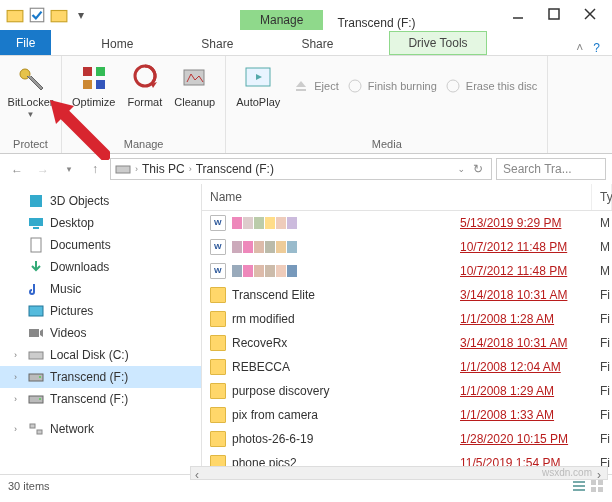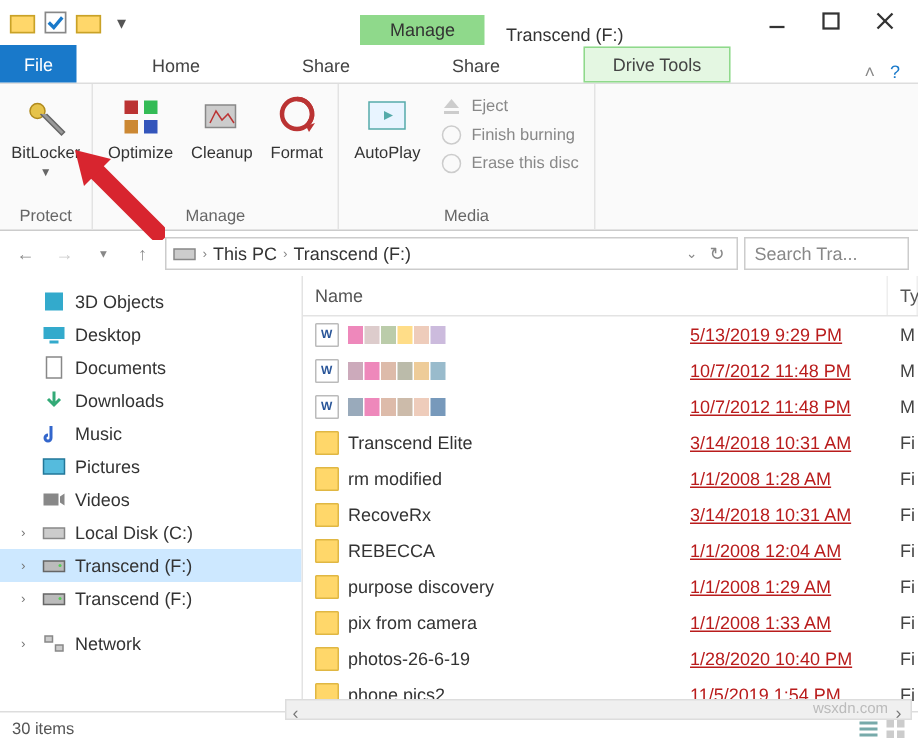--- a/index.html
+++ b/index.html
@@ -136,46 +136,46 @@
         <svg width="32" height="32" viewBox="0 0 32 32">
             <rect x="5" y="5" width="9" height="9" fill="#b33"></rect>
             <rect x="18" y="5" width="9" height="9" fill="#3b5"></rect>
             <rect x="5" y="18" width="9" height="9" fill="#c83"></rect>
             <rect x="18" y="18" width="9" height="9" fill="#35b"></rect>
           </svg>
         <span class="caption">Optimize</span>
       </div>
       <div class="big-btn">
         <svg width="32" height="32" viewBox="0 0 32 32">
-            <rect x="5" y="8" width="20" height="15" fill="#ccc" stroke="#888"></rect>
-            <path d="M8 20 l4 -8 l4 6 l4 -4 l4 6" fill="none" stroke="#b33"></path>
-          </svg>
-        <span class="caption">Cleanup</span>
-      </div>
-      <div class="big-btn">
-        <svg width="32" height="32" viewBox="0 0 32 32">
             <circle cx="16" cy="14" r="10" fill="none" stroke="#b33" stroke-width="3"></circle>
             <path d="M16 4 a10 10 0 0 1 8 16" fill="none" stroke="#b33" stroke-width="3"></path>
             <polygon points="22,22 28,20 24,26" fill="#b33"></polygon>
           </svg>
         <span class="caption">Format</span>
+      </div>
+      <div class="big-btn">
+        <svg width="32" height="32" viewBox="0 0 32 32">
+            <rect x="5" y="8" width="20" height="15" fill="#ccc" stroke="#888"></rect>
+            <path d="M8 20 l4 -8 l4 6 l4 -4 l4 6" fill="none" stroke="#b33"></path>
+          </svg>
+        <span class="caption">Cleanup</span>
       </div>
     </div>
     <div class="label">Manage</div>
   </div>
   <div class="ribbon-group" style="flex-direction:column;align-items:flex-start">
     <div style="display:flex;gap:6px">
       <div class="big-btn">
         <svg width="32" height="32" viewBox="0 0 32 32">
             <rect x="4" y="6" width="24" height="18" fill="#e8f4ff" stroke="#5aa"></rect>
             <polygon points="14,12 20,15 14,18" fill="#5aa"></polygon>
           </svg>
         <span class="caption">AutoPlay</span>
       </div>
-      <div style="display:flex;flex-direction:column;gap:1px;padding-top:2px">
+      <div style="display:flex;flex-direction:row;gap:1px;padding-top:2px">
         <div class="small-row">
           <svg width="14" height="14" viewBox="0 0 14 14">
               <polygon points="7,2 12,8 2,8" fill="#ccc"></polygon>
               <rect x="2" y="10" width="10" height="2" fill="#ccc"></rect>
             </svg>
           <span>Eject</span>
         </div>
         <div class="small-row">
           <svg width="14" height="14" viewBox="0 0 14 14">
               <circle cx="7" cy="7" r="6" fill="none" stroke="#ccc"></circle>
@@ -420,21 +420,21 @@
             <span>pix from camera</span>
           </div>
           <div class="rdate">1/1/2008 1:33 AM</div>
           <div class="rtype">Fi</div>
         </div>
         <div class="row">
           <div class="rname">
             <span class="fico"></span>
             <span>photos-26-6-19</span>
           </div>
-          <div class="rdate">1/28/2020 10:40 PM</div>
+          <div class="rdate">1/28/2020 10:15 PM</div>
           <div class="rtype">Fi</div>
         </div>
         <div class="row">
           <div class="rname">
             <span class="fico"></span>
             <span>phone pics2</span>
           </div>
           <div class="rdate">11/5/2019 1:54 PM</div>
           <div class="rtype">Fi</div>
         </div>

